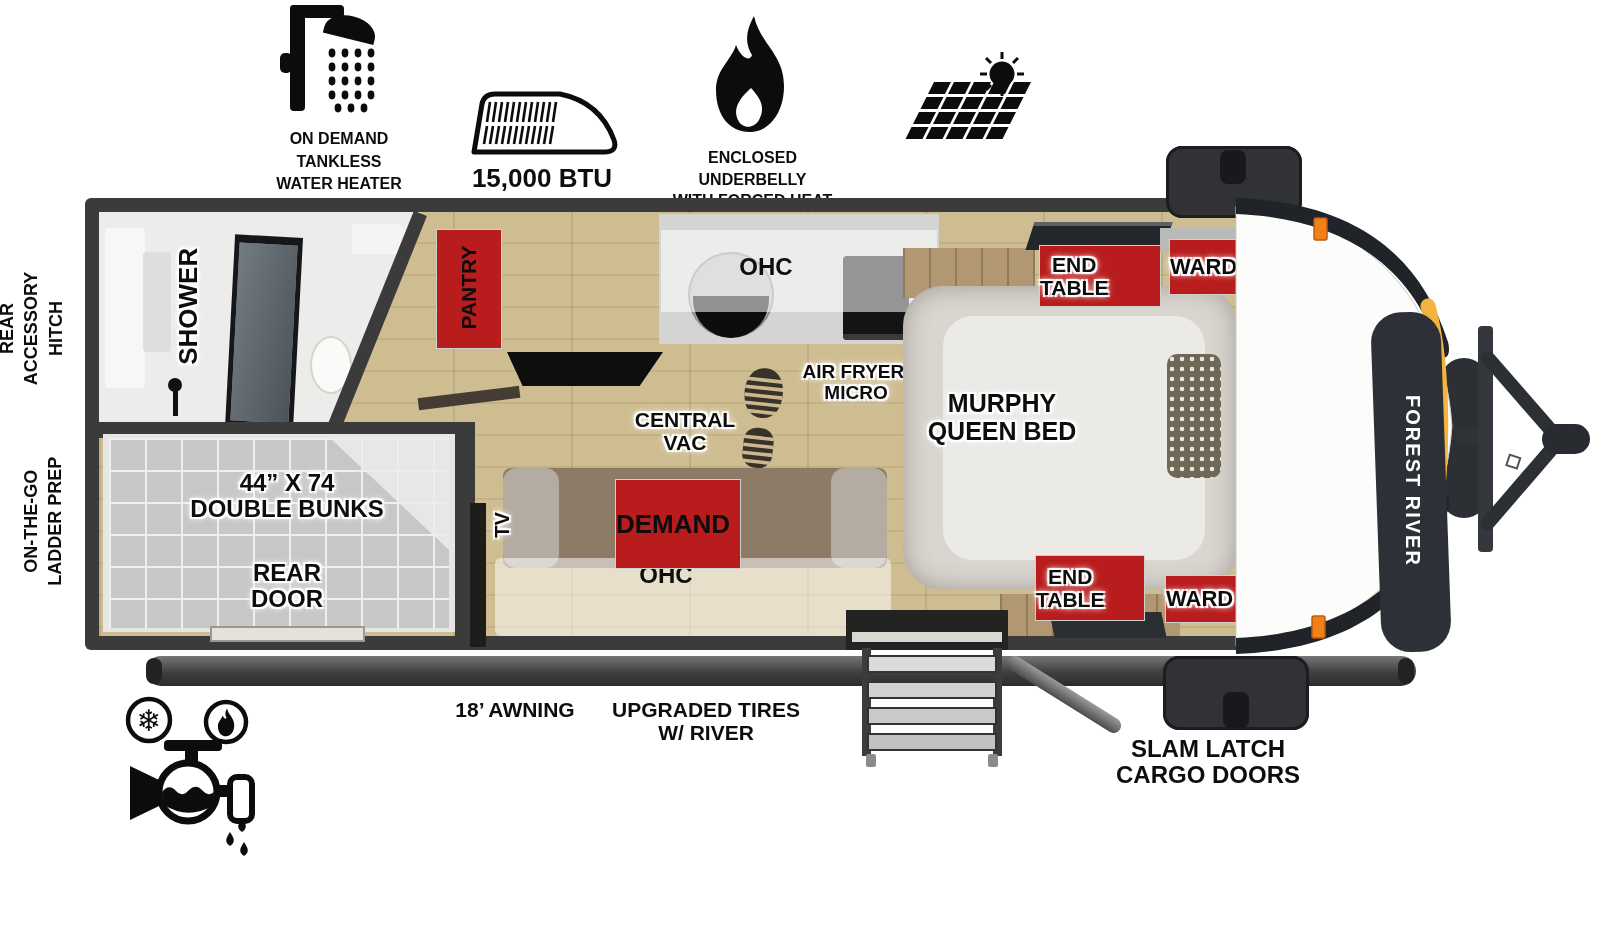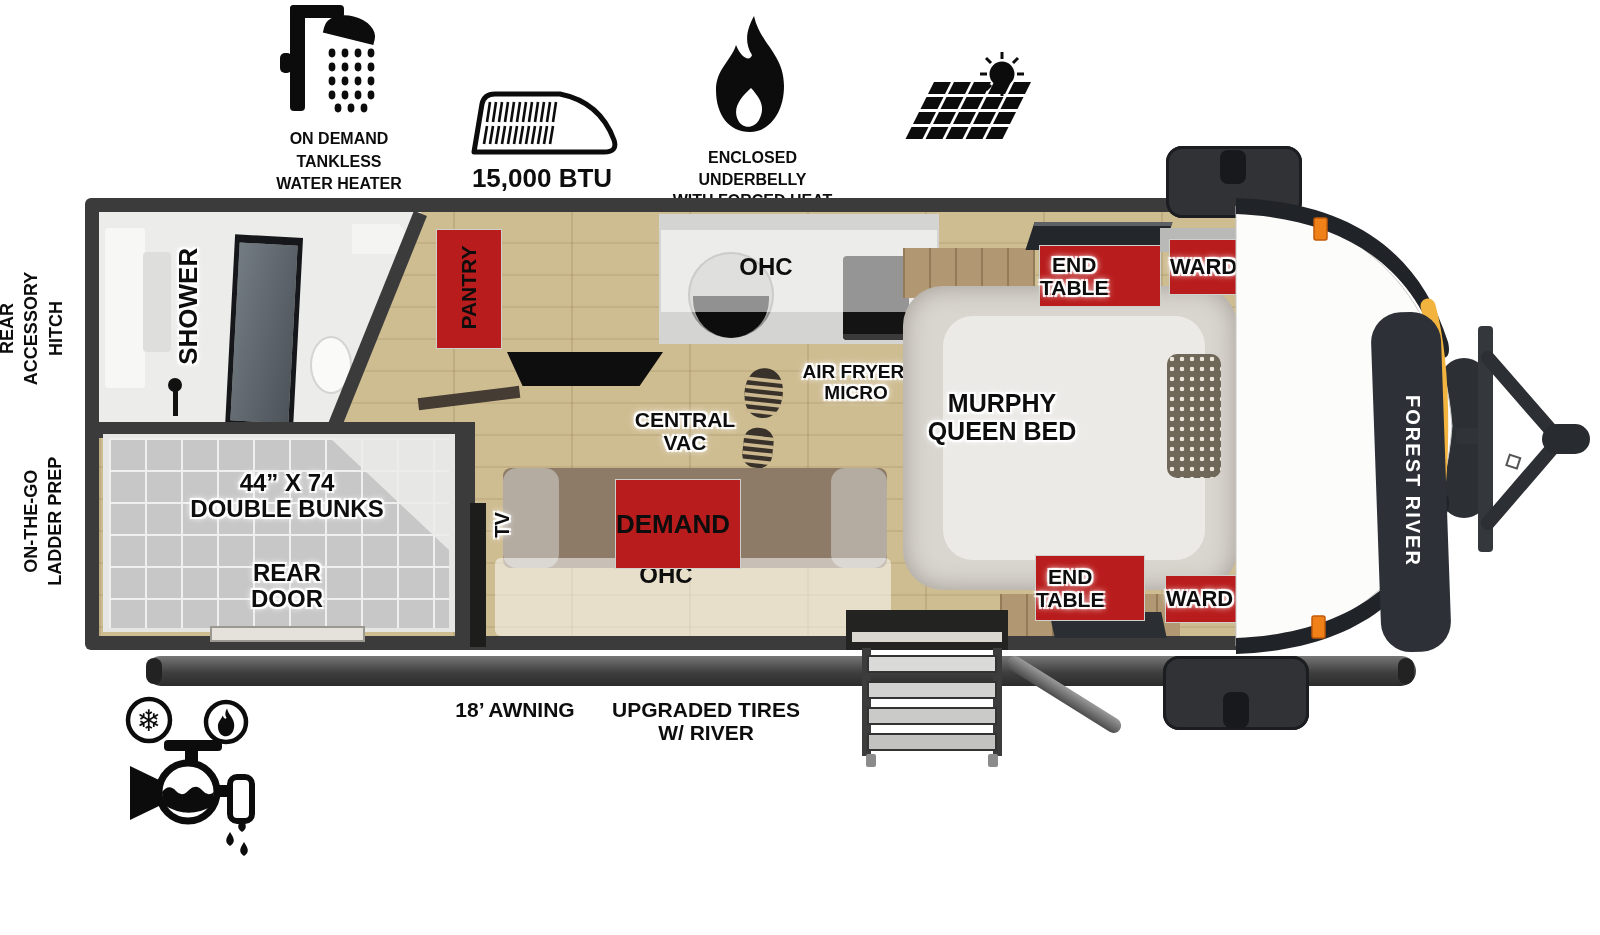--- a/index.html
+++ b/index.html
@@ -258,20 +258,22 @@
   </svg>
   <div class="abs" style="left:1008px;top:652px;width:132px;height:15px;border-radius:8px;
        background:linear-gradient(180deg,#9a9a9a,#4c4c4c);transform:rotate(32deg);transform-origin:left center;"></div>
 
   <div class="abs" style="left:1166px;top:146px;width:136px;height:72px;border-radius:16px;background:#303236;
        box-shadow:inset 0 0 0 3px #1b1d20;"></div>
   <div class="abs" style="left:1220px;top:150px;width:26px;height:34px;border-radius:8px;background:#17191c;"></div>
   <div class="abs" style="left:1163px;top:656px;width:146px;height:74px;border-radius:16px;background:#303236;
        box-shadow:inset 0 0 0 3px #1b1d20;"></div>
   <div class="abs" style="left:1223px;top:692px;width:26px;height:36px;border-radius:8px;background:#17191c;"></div>
+  <div class="abs lbl" style="left:1083px;top:736px;width:250px;font-size:24px;">SLAM LATCH
+CARGO DOORS</div>
 
   <svg class="abs" style="left:1438px;top:318px;" width="155" height="245" viewBox="0 0 155 245">
     <rect x="2" y="40" width="48" height="160" rx="24" fill="#2c2f33"></rect>
     <rect x="18" y="110" width="34" height="16" rx="4" fill="#303338"></rect>
     <rect x="40" y="8" width="15" height="226" rx="4" fill="#34373b"></rect>
     <line x1="50" y1="40" x2="118" y2="118" stroke="#2c2f33" stroke-width="14" stroke-linecap="round"></line>
     <line x1="50" y1="205" x2="118" y2="126" stroke="#2c2f33" stroke-width="14" stroke-linecap="round"></line>
     <rect x="104" y="106" width="48" height="30" rx="15" fill="#282b2f"></rect>
     <rect x="70" y="138" width="11" height="11" fill="#fff" stroke="#555" stroke-width="2" transform="rotate(18 75 143)"></rect>
   </svg>

